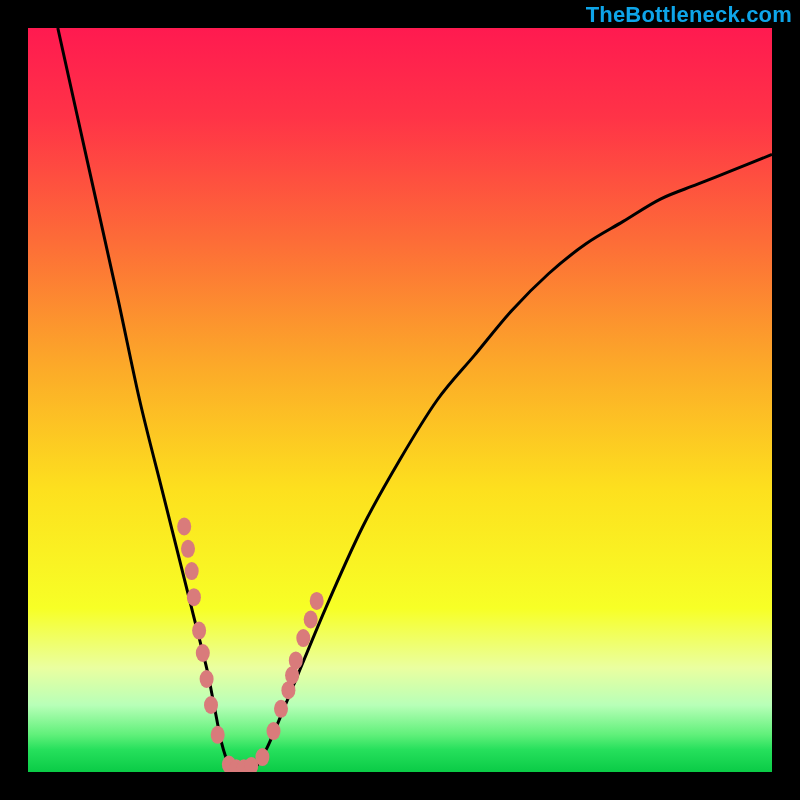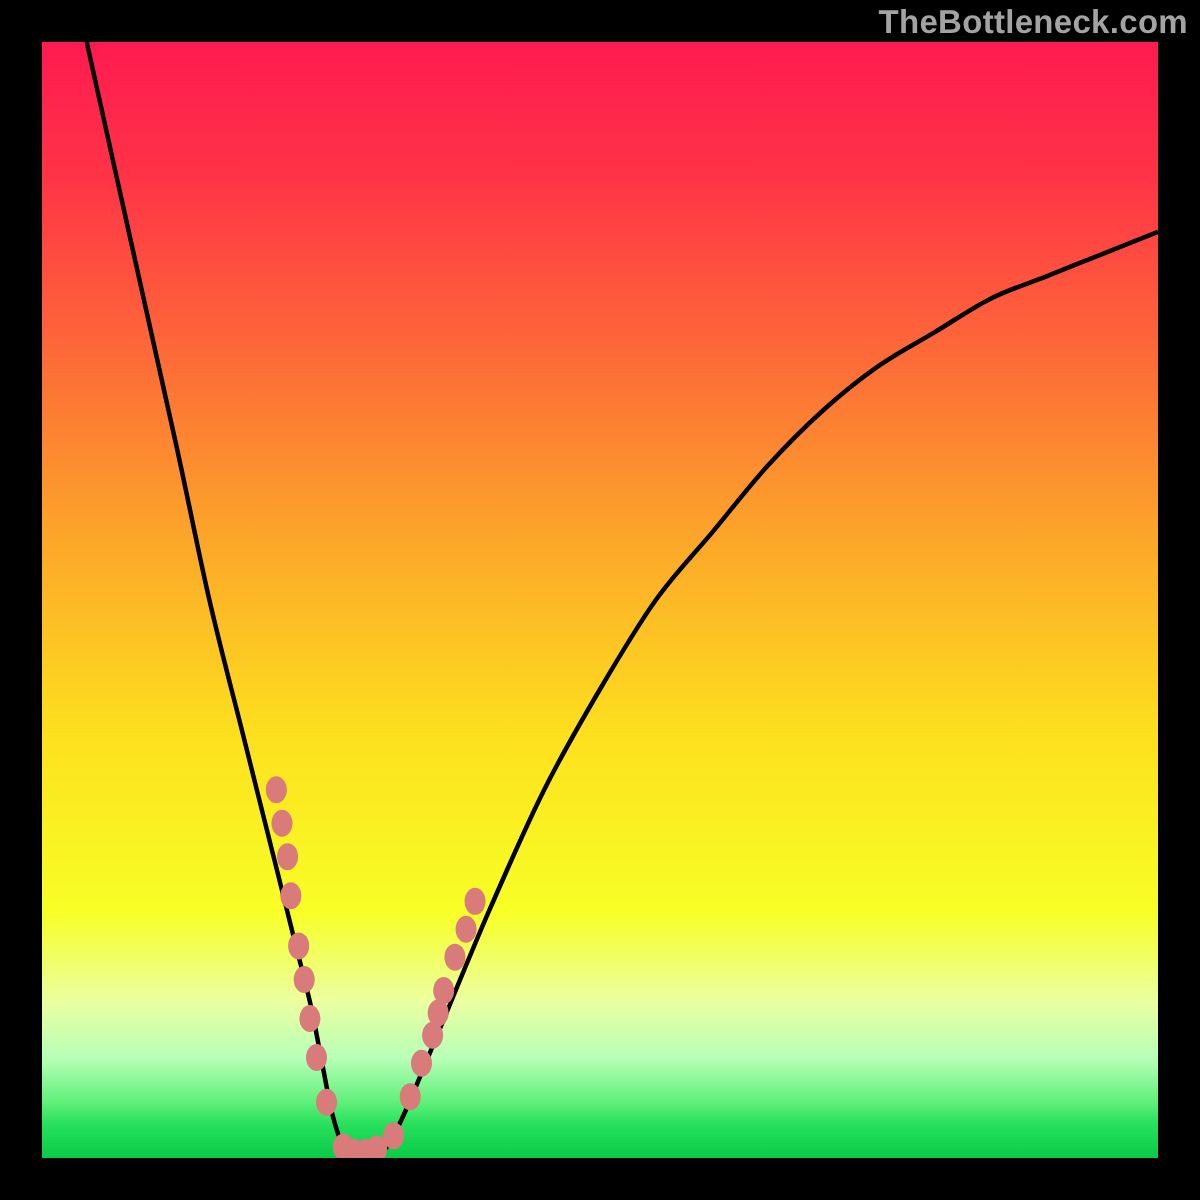--- a/index.html
+++ b/index.html
@@ -13,21 +13,21 @@
   .frame {
     position: relative;
     width: 800px;
     height: 800px;
     background: #000;
   }
   .attribution {
     position: absolute;
     top: 2px;
     right: 8px;
-    color: #a3a3a3;
+    color: #0ea5e9;
     font-size: 22px;
     font-weight: 600;
     letter-spacing: 0.2px;
   }
   .plot {
     position: absolute;
     left: 28px;
     top: 28px;
     width: 744px;
     height: 744px;

